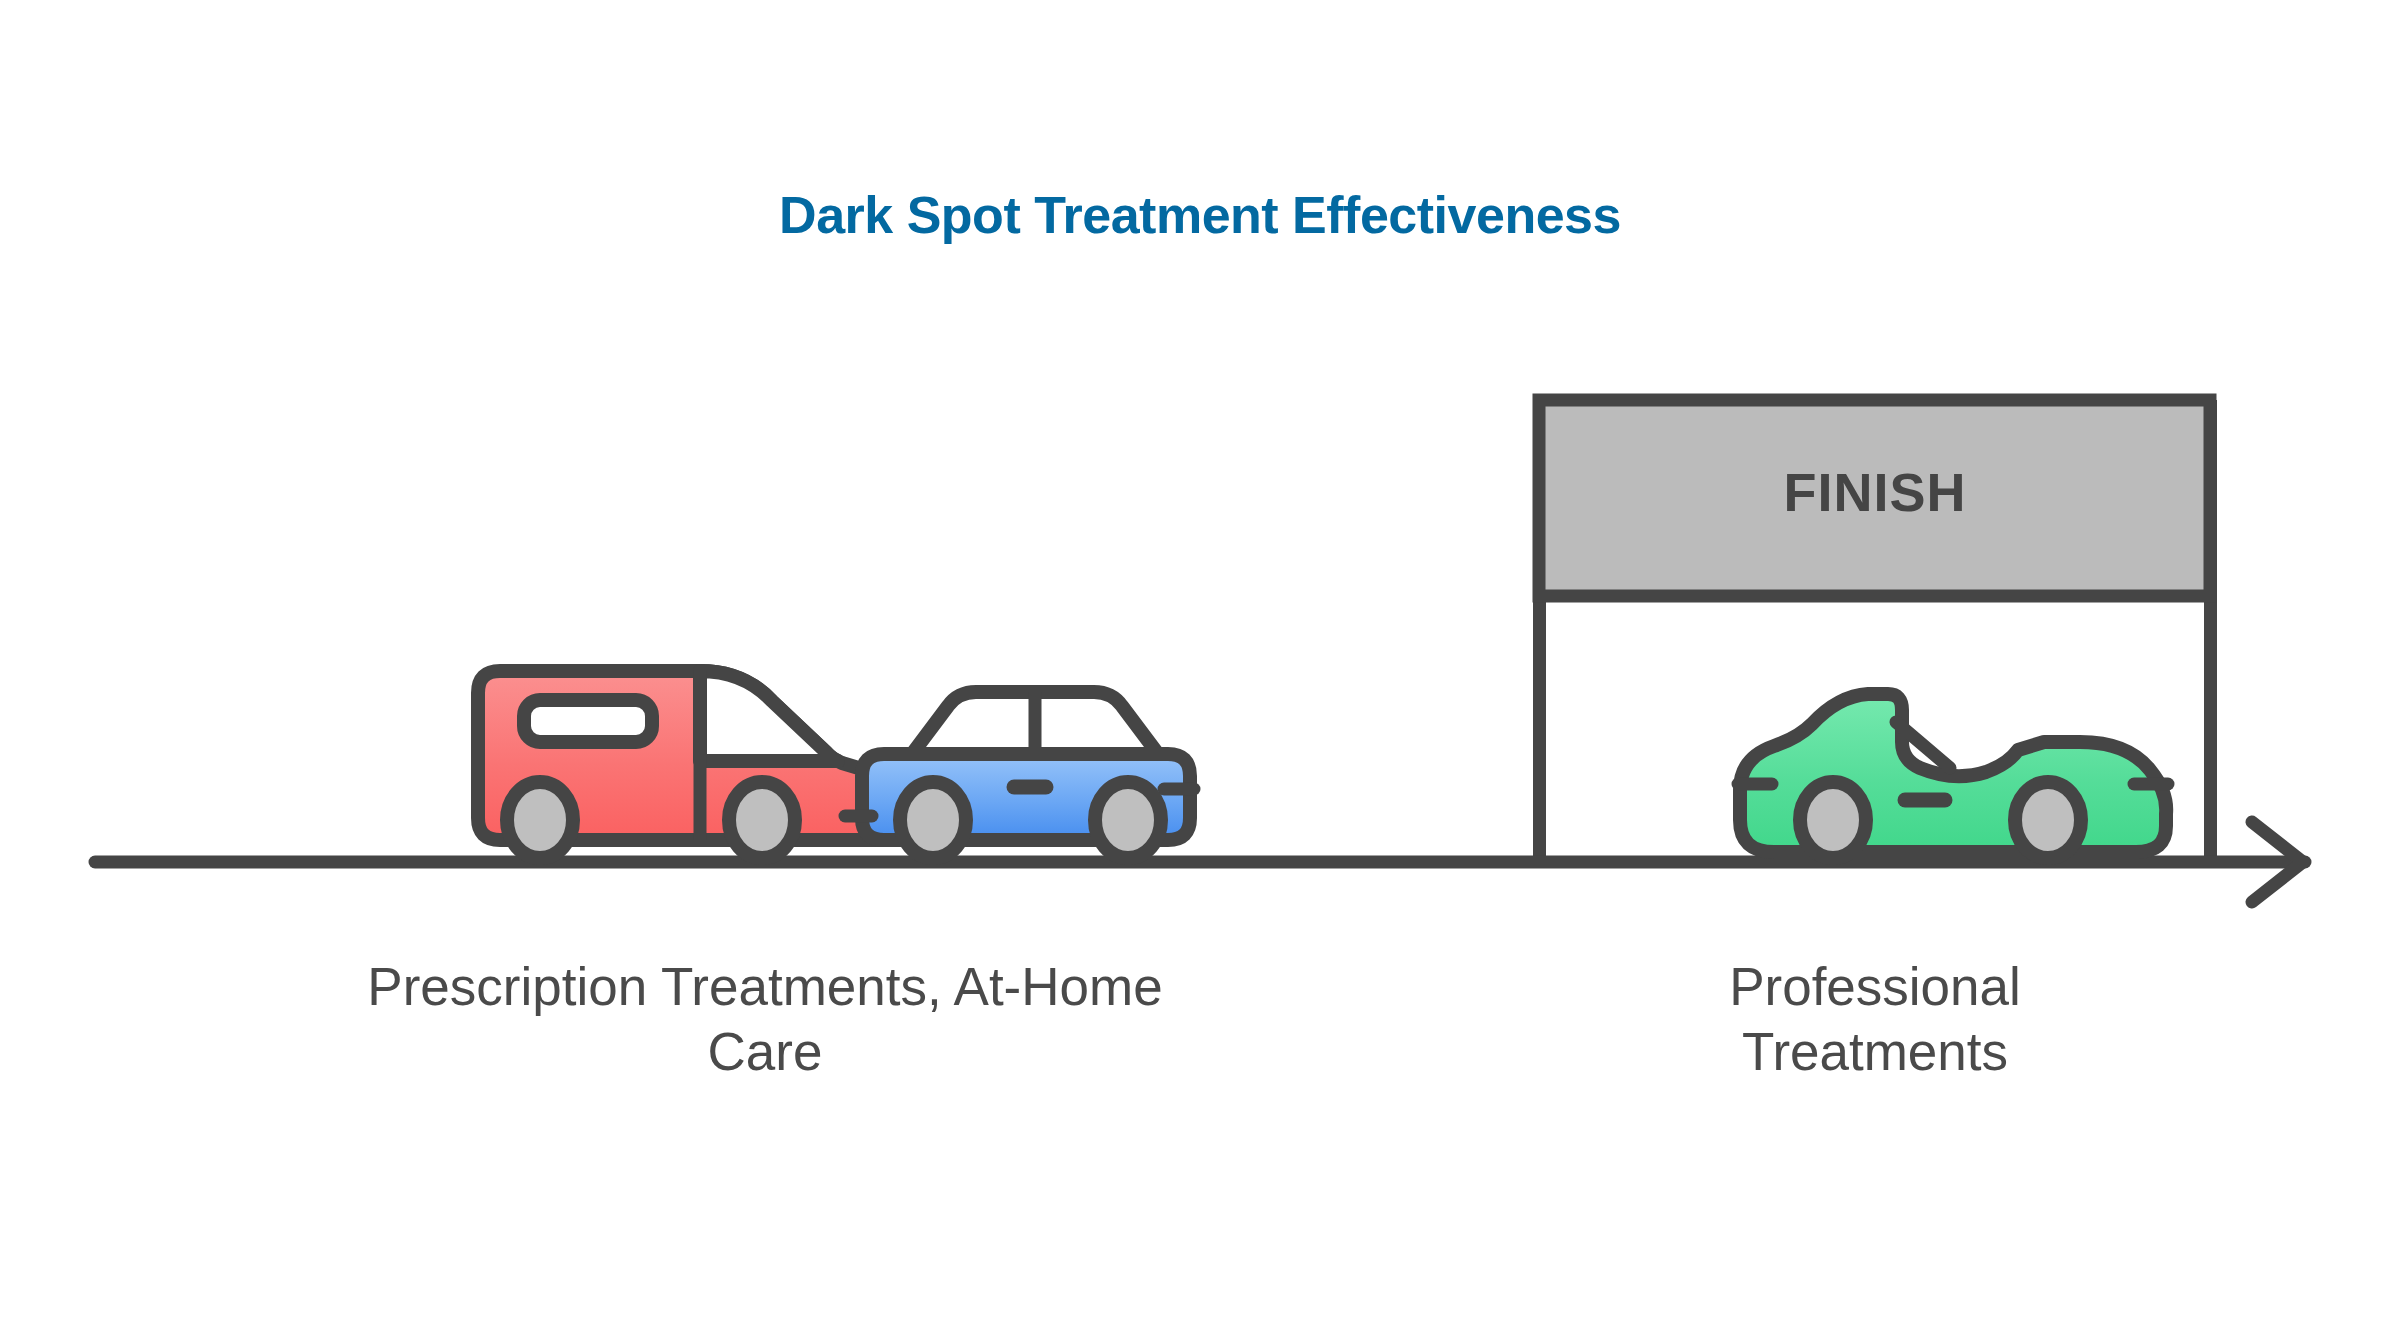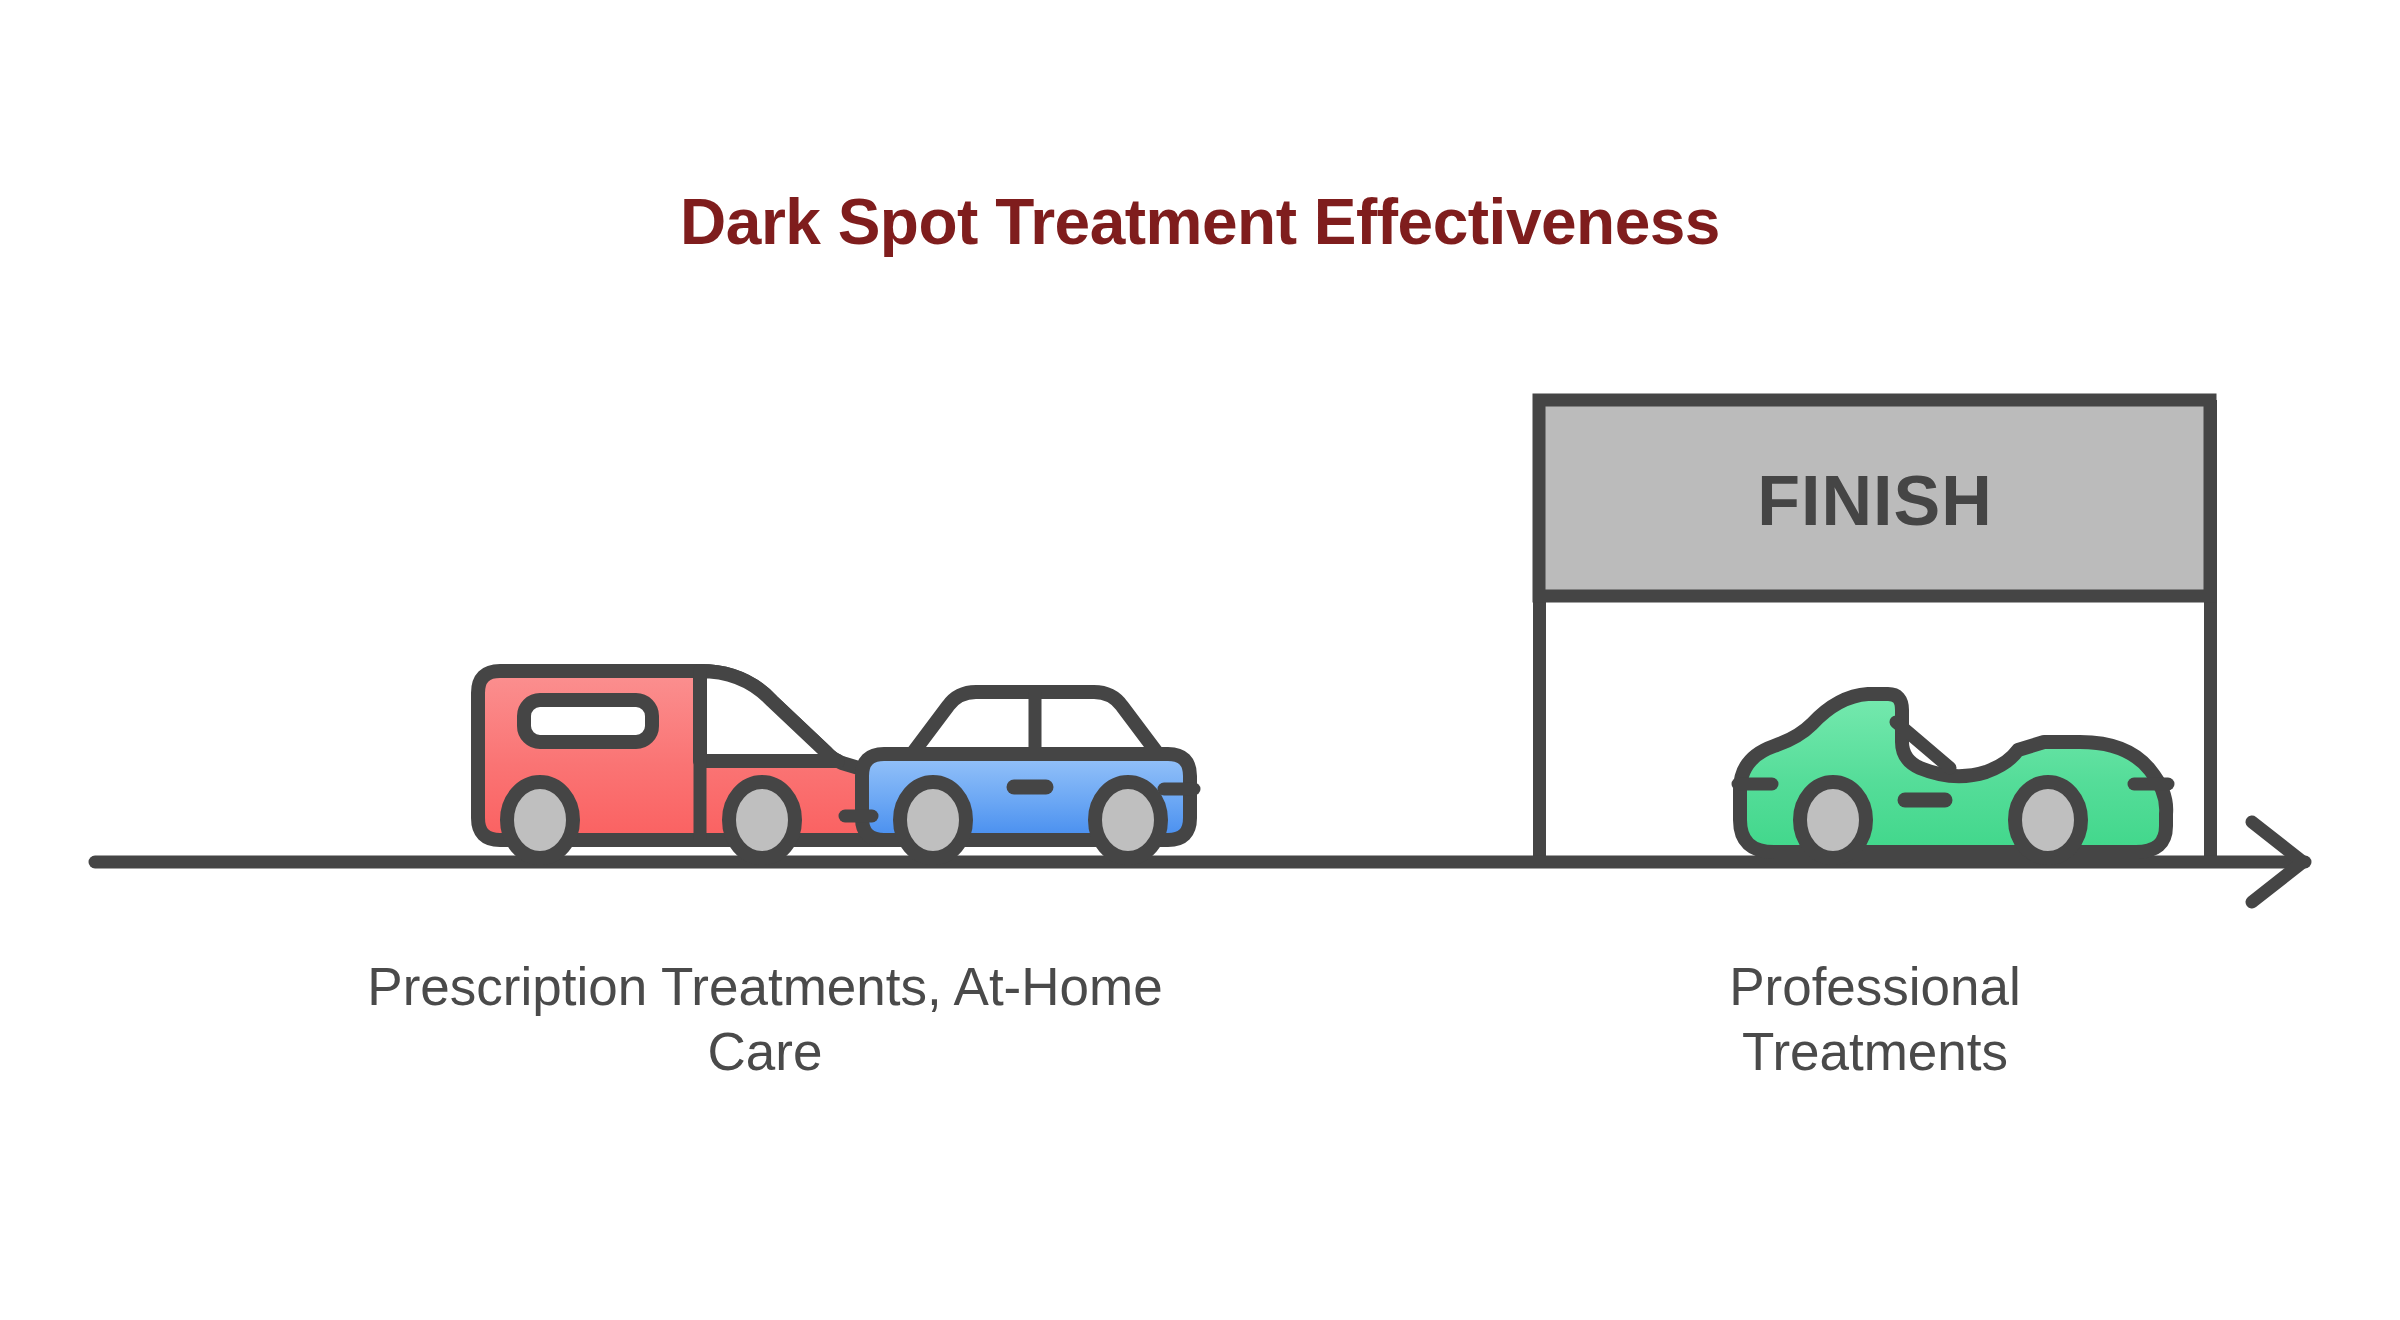--- a/index.html
+++ b/index.html
@@ -20,33 +20,33 @@
     width: 2400px;
     height: 1320px;
     background: #ffffff;
   }
   .chart-title {
     position: absolute;
     left: 0;
     top: 185px;
     width: 2400px;
     text-align: center;
-    font-size: 64px;
+    font-size: 52px;
     font-weight: bold;
-    color: #7f1d1d;
+    color: #0369a1;
     letter-spacing: -0.5px;
     white-space: nowrap;
   }
   .finish-text {
     position: absolute;
     left: 1545px;
     top: 461px;
     width: 660px;
     text-align: center;
-    font-size: 70px;
+    font-size: 54px;
     font-weight: bold;
     color: #454545;
     letter-spacing: 1px;
   }
   .axis-label {
     position: absolute;
     font-size: 53px;
     color: #4a4a4a;
     text-align: center;
     line-height: 1.22;

